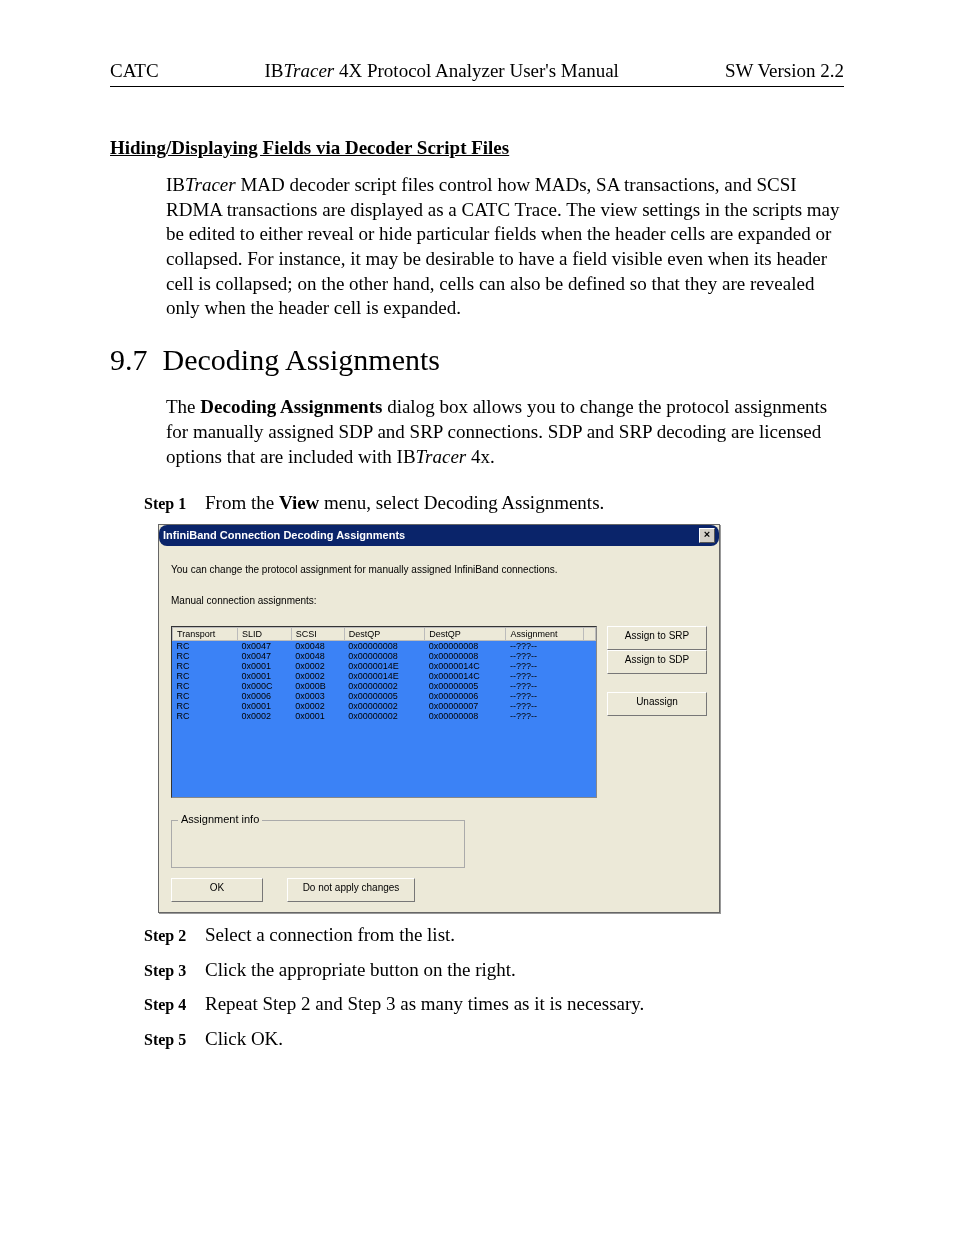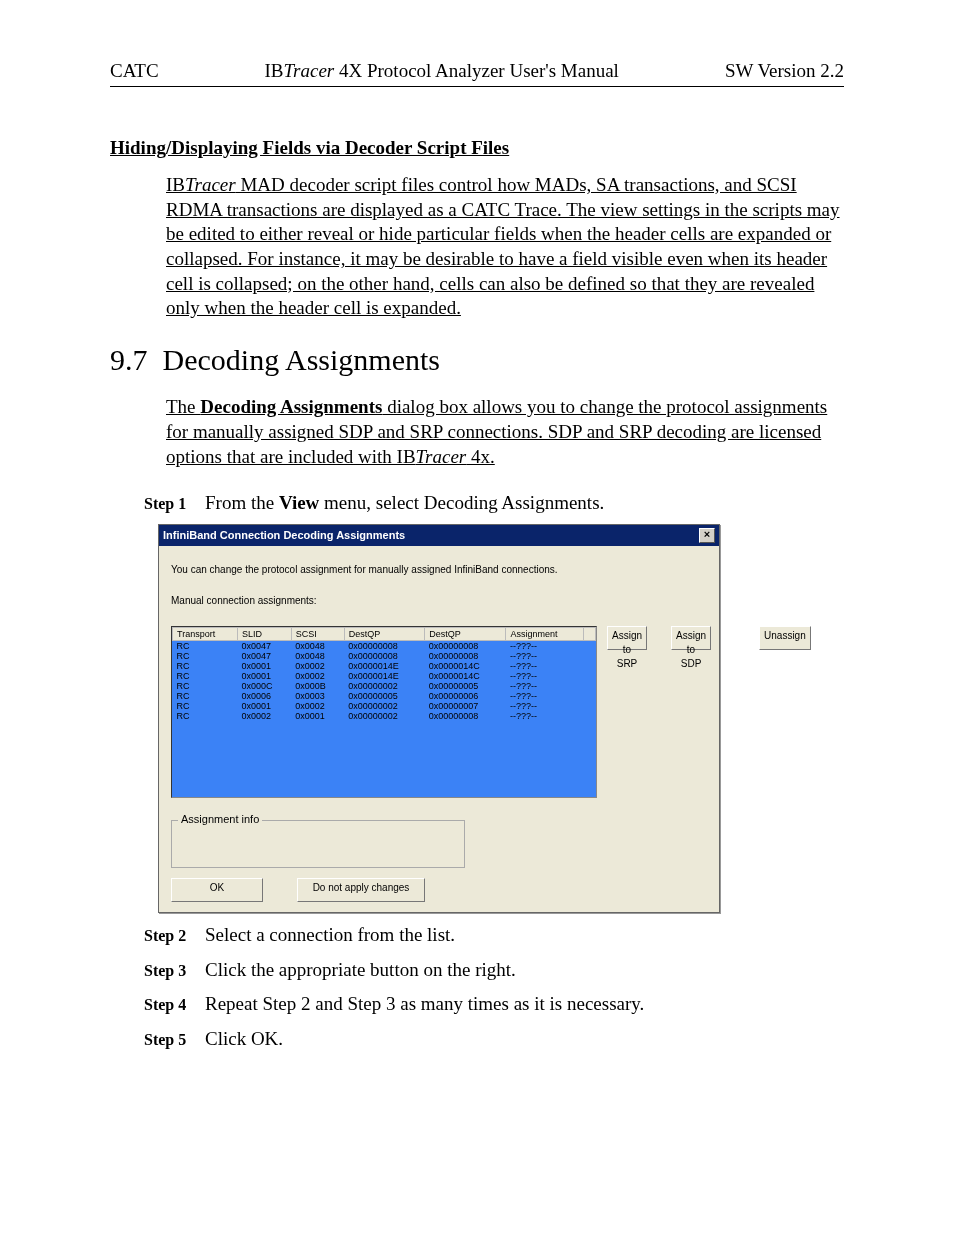--- a/index.html
+++ b/index.html
@@ -31,21 +31,21 @@
     font-size: 19px;
     font-weight: bold;
     margin: 0 0 14px 0;
     text-decoration: underline;
   }
   .body-indent {
     margin-left: 56px;
     font-size: 19px;
     line-height: 1.3;
   }
-  .body-indent p { margin: 0 0 22px 0; text-decoration: underline; }
+  .body-indent p { margin: 0 0 22px 0; }
 
   h2.section-heading {
     font-size: 30px;
     font-weight: normal;
     margin: 18px 0 18px 0;
   }
 
   .step-row {
     margin-left: 34px;
     font-size: 19px;
@@ -73,20 +73,21 @@
   }
   .titlebar {
     background: #0a246a;
     color: #fff;
     font-weight: bold;
     font-size: 11px;
     padding: 3px 4px;
     display: flex;
     justify-content: space-between;
     align-items: center;
+    border-radius: 8px;
   }
   .close-box {
     width: 14px; height: 13px;
     background: #d4d0c8;
     border: 1px solid #fff;
     border-right-color: #555;
     border-bottom-color: #555;
     color: #000;
     font-weight: bold;
     font-size: 11px;
@@ -104,21 +105,22 @@
   .table-wrap {
     flex: 1;
     background: #3b82f6;
     border: 1px inset #888;
     height: 170px;
     overflow: hidden;
   }
   .btn-col {
     width: 100px;
     display: flex;
-    gap: 24px;
+    flex-direction: column;
+    gap: 0;
   }
   .win-btn {
     background: #ece9d8;
     border: 1px solid #fff;
     border-right-color: #777;
     border-bottom-color: #777;
     padding: 2px 4px;
     text-align: center;
     font-size: 10px;
     height: 18px;
@@ -154,21 +156,21 @@
   }
   .fieldset-label {
     position: absolute;
     top: -8px; left: 6px;
     background: #ece9d8;
     padding: 0 3px;
     font-size: 11px;
   }
   .bottom-btns {
     display: flex;
-    gap: 34px;
+    gap: 24px;
     margin-top: 10px;
   }
   .bottom-btns .win-btn {
     width: 82px;
   }
   .bottom-btns .win-btn.wide { width: 118px; }
 
   .dlg-subtext {
     font-size: 10px;
     margin: 4px 0 20px 0;

